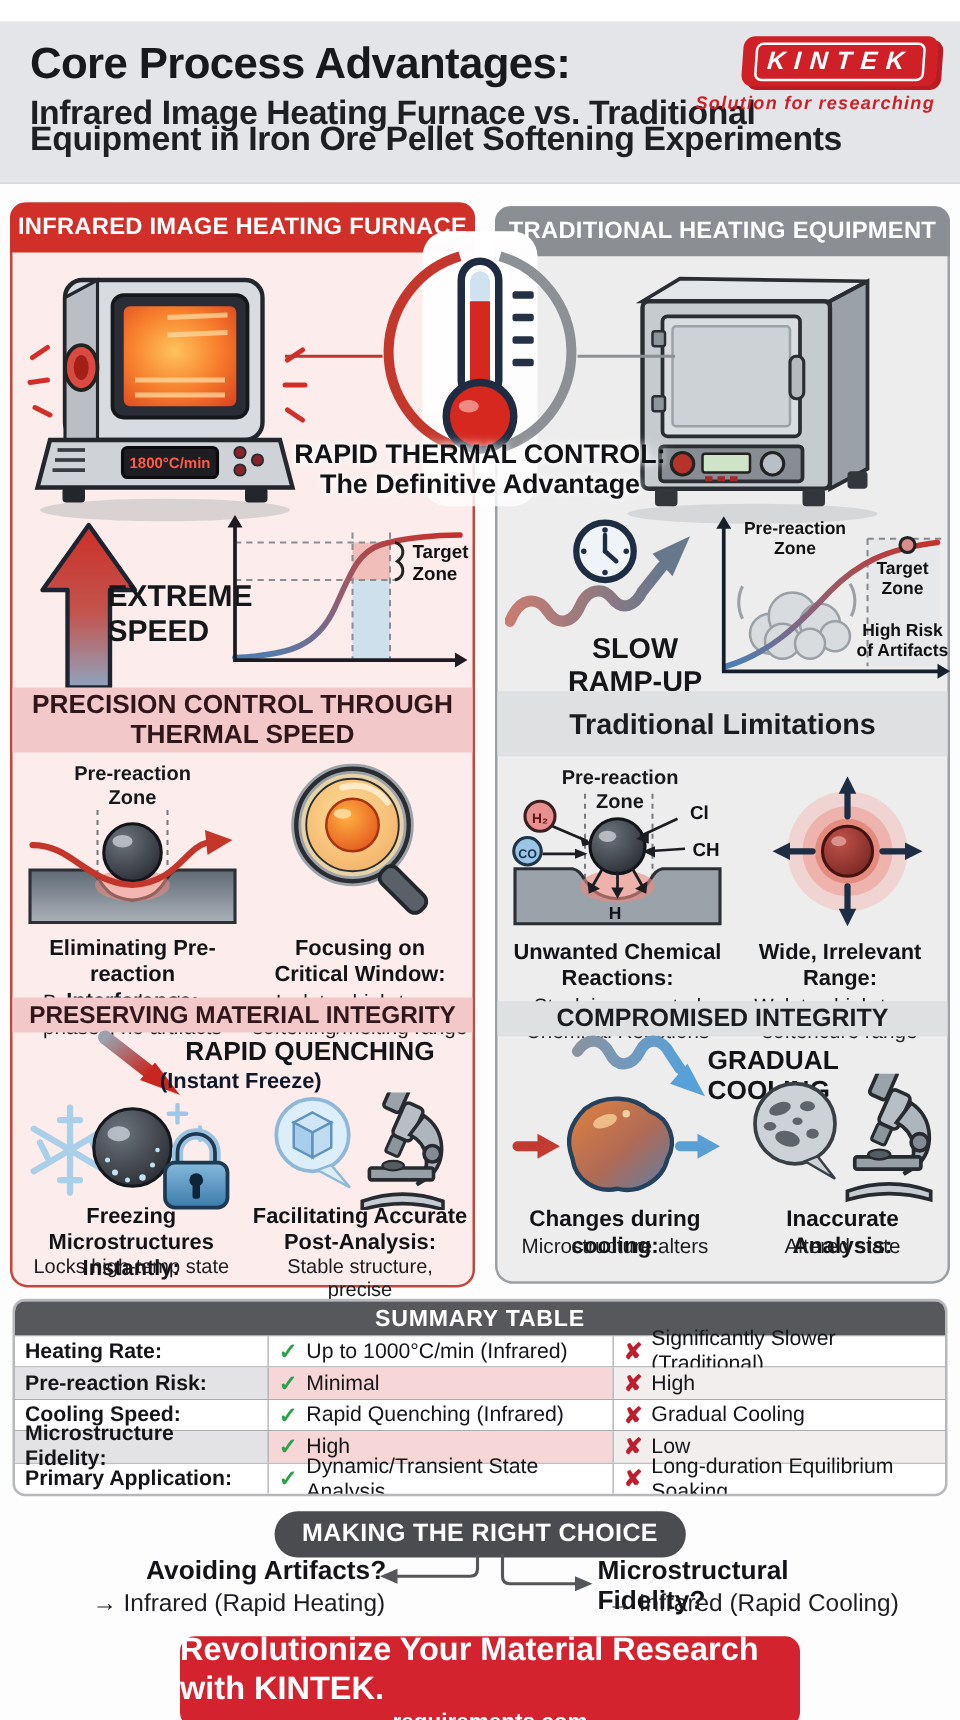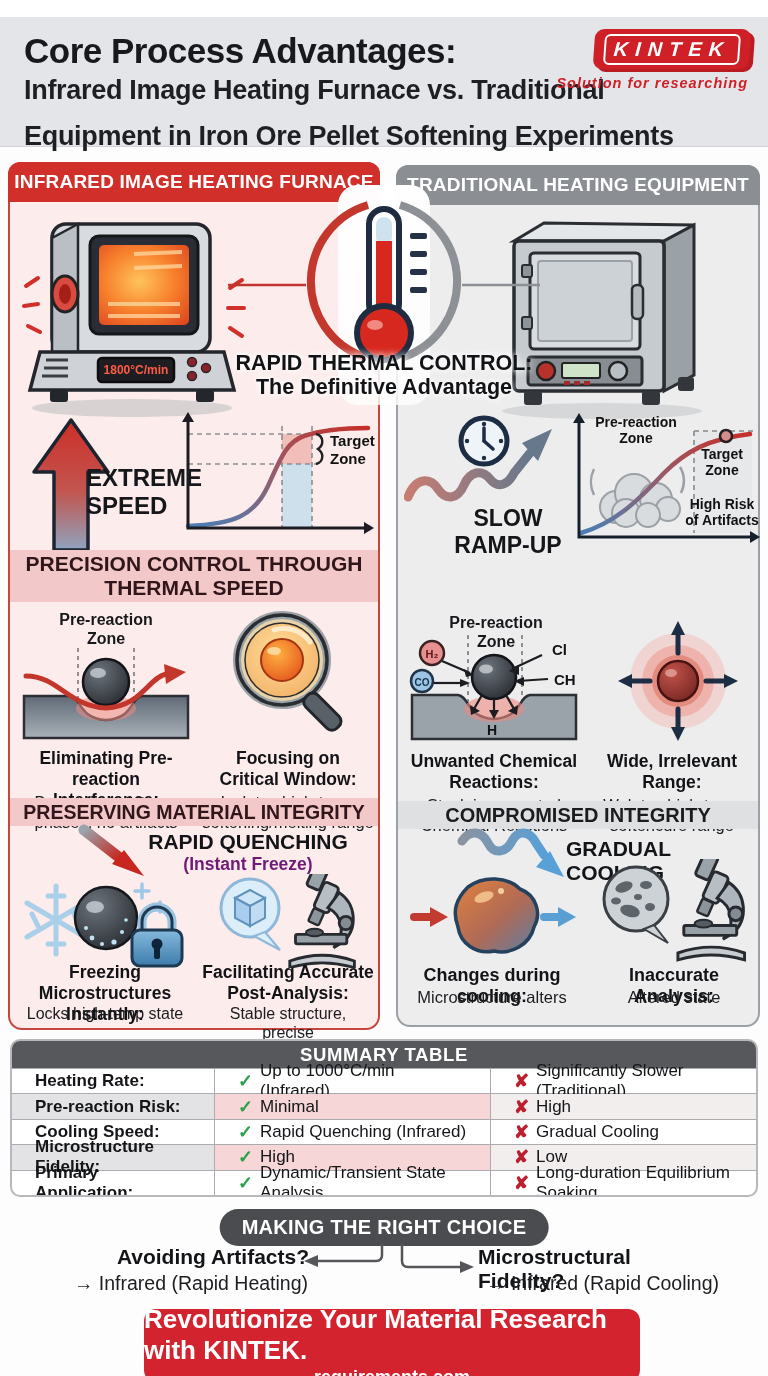--- a/index.html
+++ b/index.html
@@ -7,21 +7,21 @@
   #page {
     position:relative; width:768px; height:1376px; margin:17px auto;
     font-family:"Liberation Sans", sans-serif; background:#fdfdfd; overflow:hidden;
   }
   .abs { position:absolute; }
 
   
   #hdr { left:0; top:0; width:768px; height:130px; background:#e3e5e9; border-bottom:1px solid #d2d4d8; }
   #hdr-title { left:24px; top:14px; font-size:35px; font-weight:800; color:#17191c; letter-spacing:-0.5px; }
   .hdr-sub { left:24px; font-size:27px; font-weight:700; color:#1d1f23; letter-spacing:-0.3px; }
-  #hdr-sub1 { top:58px; } #hdr-sub2 { top:104px; }
+  #hdr-sub1 { top:58px; } #hdr-sub2 { top:79px; }
   #logo-box { right:18px; top:12px; width:156px; height:40px; background:#cf1f27; border-radius:9px;
     display:flex; align-items:center; justify-content:center; box-shadow:4px 3px 0 #b91c23; transform:skewX(-4deg); }
   #logo-inner { border:2px solid #fff; border-radius:6px; padding:2px 8px; }
   #logo-text { color:#fff; font-weight:800; font-style:italic; font-size:20px; letter-spacing:7px; white-space:nowrap; }
   #logo-tagline { right:20px; top:58px; color:#cf1f27; font-weight:700; font-style:italic; font-size:14.5px; letter-spacing:1px; }
 
   
   .panel { border-radius:14px; }
   #panel-left  { left:8px;  top:145px; width:372px; height:868px; background:#fcecec; border:2px solid #c5463d; }
   #panel-right { left:396px; top:148px; width:364px; height:862px; background:#ededee; border:2px solid #9aa0a5; }
@@ -46,21 +46,21 @@
   #lp-it1-label { left:12px; top:446px; width:168px; font-size:16px; font-weight:800; color:#17181b; text-align:center; line-height:19px; }
   #lp-it1-svg { left:10px; top:482px; width:172px; height:96px; }
   #lp-it2-svg { left:216px; top:446px; width:126px; height:124px; }
   #lp-it1-h { left:6px;  top:584px; width:180px; }
   #lp-it2-h { left:192px; top:584px; width:172px; }
   #lp-it1-b { left:6px;  top:628px; width:180px; }
   #lp-it2-b { left:192px; top:628px; width:172px; }
   #lp-band2 { left:0px; top:634px; width:368px; height:28px; font-size:19.5px; }
   #lp-quench-arrow { left:66px; top:660px; width:76px; height:58px; }
   #lp-quench-t1 { left:118px; top:666px; width:240px; text-align:center; font-size:21px; font-weight:800; color:#131417; }
-  #lp-quench-t2 { left:118px; top:690px; width:240px; text-align:center; font-size:17.5px; font-weight:700; color:#701a75; }
+  #lp-quench-t2 { left:118px; top:690px; width:240px; font-size:17.5px; font-weight:700; color:#0f172a; }
   #lp-it3-svg { left:12px; top:712px; width:168px; height:92px; }
   #lp-it4-svg { left:200px; top:710px; width:160px; height:94px; }
   #lp-it3-h { left:2px; top:798px; width:186px; }
   #lp-it4-h { left:192px; top:798px; width:172px; }
   #lp-it3-b { left:2px; top:840px; width:186px; font-size:16px; }
   #lp-it4-b { left:192px; top:840px; width:172px; font-size:16px; line-height:19px; }
 
   
   #rp-furnace { left:84px; top:46px; width:240px; height:208px; }
   #rp-ramp { left:6px; top:248px; width:162px; height:92px; }
@@ -88,21 +88,21 @@
   #center-glow { left:338px; top:168px; width:92px; height:220px; background:linear-gradient(#ffffff,#ffffffcc); border-radius:20px; }
   #center-svg { left:228px; top:178px; width:312px; height:170px; }
   #center-h { left:232px; top:334px; width:304px; text-align:center; font-size:21.5px; font-weight:800; color:#121316; line-height:24px;
     text-shadow:0 0 6px #fff, 0 0 10px #fff; }
 
   
   #tbl { left:10px; top:1022px; width:748px; height:158px; border:2px solid #b6b8bb; border-radius:10px; background:#fff; overflow:hidden; }
   #tbl-head { height:27px; background:#56585b; color:#fff; display:flex; align-items:center; justify-content:center;
     font-weight:800; font-size:18.5px; letter-spacing:0.6px; }
   .trow { display:flex; height:25.4px; border-top:1.5px solid #a9abae; }
-  .tc { display:flex; align-items:center; padding:0 23px; font-size:17px; color:#141518; }
+  .tc { display:flex; align-items:center; padding:0 8px; font-size:17px; color:#141518; }
   .tc1 { width:202px; font-weight:800; }
   .tc2 { width:276px; border-left:1.5px solid #a9abae; }
   .tc3 { width:266px; border-left:1.5px solid #a9abae; }
   .trow.alt .tc1 { background:#e3e3e5; }
   .trow.alt .tc2 { background:#f6d6d6; }
   .trow.alt .tc3 { background:#f3eeee; }
   .mark { font-weight:800; font-size:18px; margin-right:7px; }
   .mark.ok { color:#2aa14a; } .mark.no { color:#bc1f2e; }
 
   
@@ -467,20 +467,23 @@
       <polygon points="196,126 186,120 186,132" fill="#16202c"></polygon>
       <circle cx="162" cy="25" r="6" fill="#d98c8c" stroke="#222" stroke-width="2.5"></circle>
       <text x="72" y="16" text-anchor="middle" font-size="14" font-weight="bold" fill="#111">Pre-reaction</text>
       <text x="72" y="32" text-anchor="middle" font-size="14" font-weight="bold" fill="#111">Zone</text>
       <text x="158" y="48" text-anchor="middle" font-size="14" font-weight="bold" fill="#111">Target</text>
       <text x="158" y="64" text-anchor="middle" font-size="14" font-weight="bold" fill="#111">Zone</text>
       <text x="158" y="98" text-anchor="middle" font-size="14" font-weight="bold" fill="#111">High Risk</text>
       <text x="158" y="114" text-anchor="middle" font-size="14" font-weight="bold" fill="#111">of Artifacts</text>
     </svg>
 
+    <div id="rp-band1" class="abs bandhead band-gray">
+      <span>Traditional Limitations</span>
+    </div>
 
     <div id="rp-it1-label" class="abs">
       <span>Pre-reaction</span><br>
       <span>Zone</span>
     </div>
 
     <svg id="rp-it1-svg" class="abs" viewBox="0 0 176 110">
       <g stroke="#77797d" stroke-width="1.6" stroke-dasharray="4 4">
           <line x1="62" y1="2" x2="62" y2="70"></line>
           <line x1="116" y1="2" x2="116" y2="70"></line>

